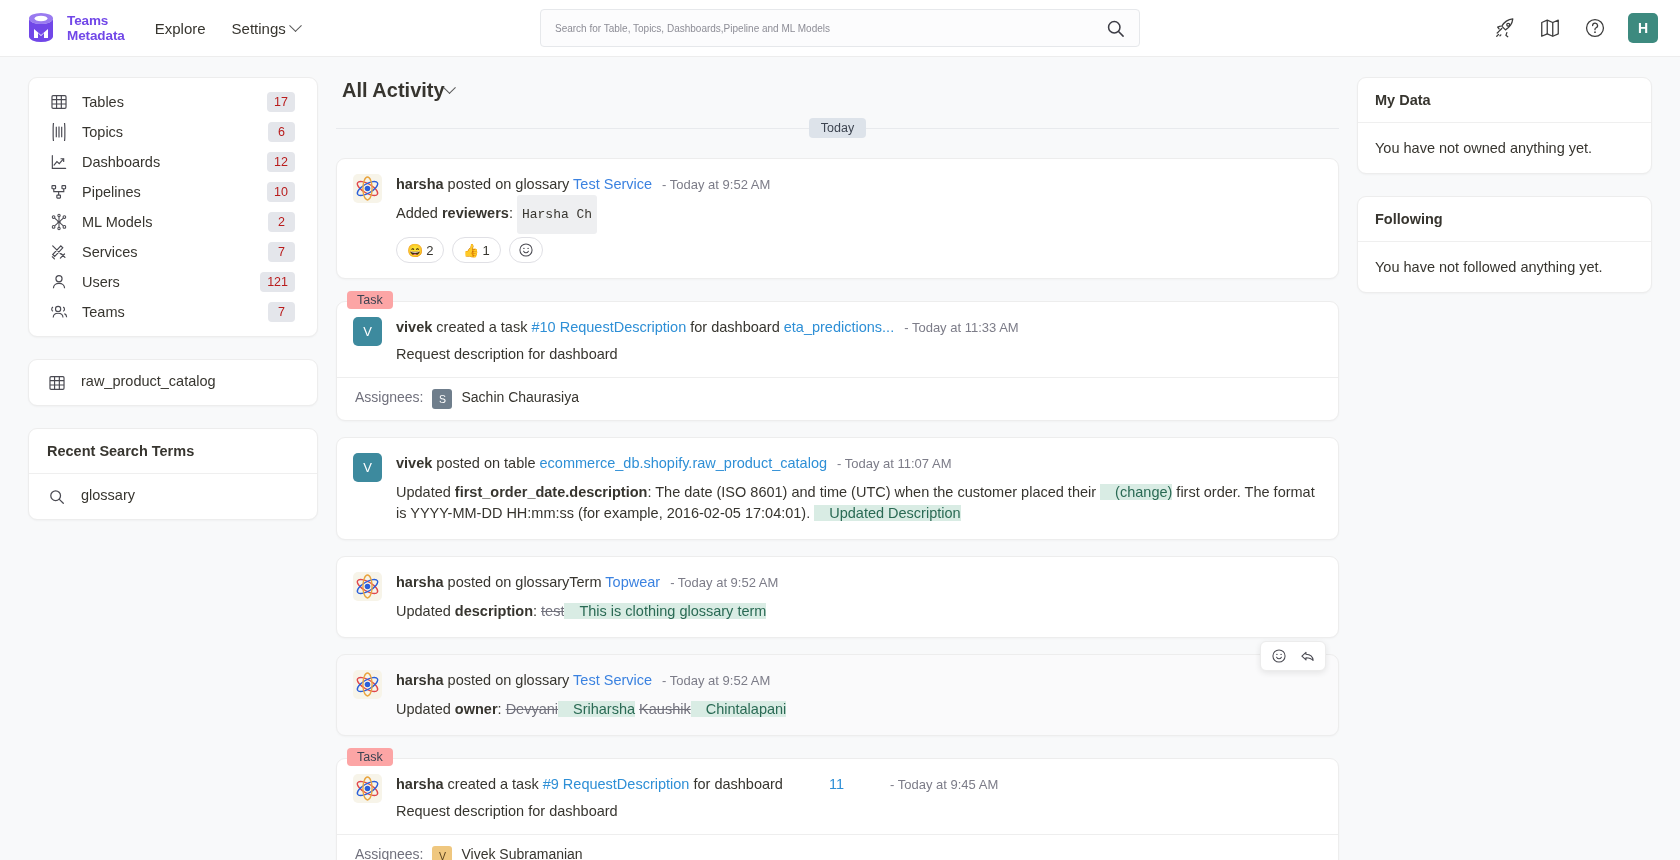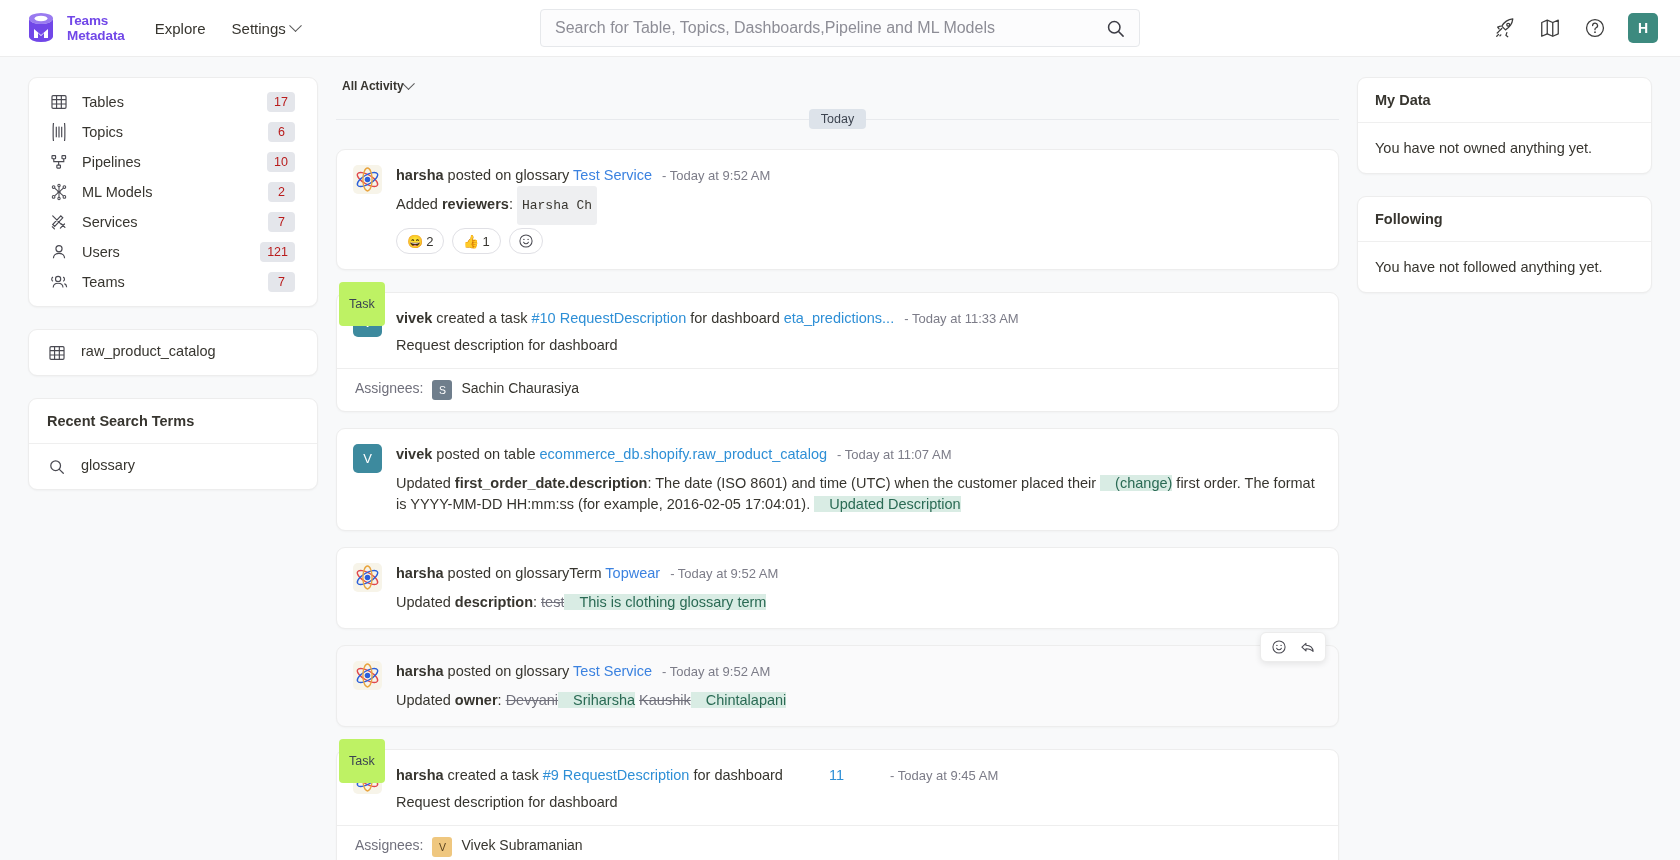--- a/index.html
+++ b/index.html
@@ -27,21 +27,21 @@
   .search-wrap {
     position: absolute; left: 50%; transform: translateX(-50%);
     width: 600px; height: 38px;
   }
   .search-box {
     width: 100%; height: 100%; border: 1px solid #e6e8eb; border-radius: 4px;
     background: #fcfcfd; display: flex; align-items: center; padding: 0 14px;
   }
   .search-box input {
     flex: 1; border: none; outline: none; background: transparent;
-    font-size: 16px; color: #37352f; font-family: inherit;
+    font-size: 10px; color: #37352f; font-family: inherit;
   }
   .search-box input::placeholder { color: #8d8d96; }
   .header-right { margin-left: auto; display: flex; align-items: center; gap: 22px; }
   .hicon { width: 23px; height: 23px; cursor: pointer; color: #3c3c3c; display:flex; align-items:center; justify-content:center;}
   .avatar-top {
     width: 30px; height: 30px; border-radius: 5px; background: #3d8a7f;
     color: #fff; font-size: 14px; font-weight: 600;
     display: flex; align-items: center; justify-content: center; cursor: pointer;
   }
   
@@ -70,41 +70,41 @@
     font-size: 14.5px; font-weight: bold; color: #37352f;
     padding: 14px 18px; border-bottom: 1px solid #efefef;
   }
   .panel-row {
     display: flex; align-items: flex-start; gap: 15px;
     padding: 13px 18px; font-size: 14.5px; color: #37352f; cursor: pointer;
   }
   .mb22 { margin-bottom: 22px; }
   
   .feed-filter {
-    display: flex; align-items: center; font-size: 12px;
+    display: flex; align-items: center; font-size: 20px;
     font-weight: 600; color: #37352f; cursor: pointer; padding: 2px 0 12px 6px;
   }
   .day-divider { position: relative; text-align: center; margin: 4px 0 20px 0; }
   .day-divider:before {
     content:''; position: absolute; left: 0; right: 0; top: 50%; height: 1px; background: #e8eaed;
   }
   .day-pill {
     position: relative; display: inline-block; background: #dde3ea;
     color: #3d4450; font-size: 12.5px; border-radius: 4px; padding: 3px 12px;
   }
   .feed-card {
     background: #fff; border: 1px solid #ededed; border-radius: 9px;
     margin-bottom: 16px; position: relative;
     box-shadow: 0 1px 2px rgba(20,20,40,.03);
   }
   .feed-card.task { margin-top: 22px; }
   .task-badge {
-    position: absolute; top: -11px; left: 2px;
-    background: #bef264; color: #3b4352; font-size: 12.5px;
-    border-radius: 4px; padding: 15px 10px;
+    position: absolute; top: -11px; left: 10px;
+    background: #fca5a5; color: #3b4352; font-size: 12.5px;
+    border-radius: 4px; padding: 2px 10px;
   }
   .feed-inner { padding: 15px 18px 15px 16px; display: flex; gap: 14px; }
   .av {
     width: 29px; height: 29px; border-radius: 5px; flex-shrink: 0;
     display: flex; align-items: center; justify-content: center;
     font-size: 13px; color: #fff; font-weight: 500; overflow: hidden;
   }
   .av.atom { background: #f7f4e9; }
   .av.teal { background: #3d8a9e; }
   .feed-body { flex: 1; min-width: 0; }
@@ -234,20 +234,31 @@
           <svg width="18" height="18" viewBox="0 0 20 20" fill="none" stroke="#4a4a52" stroke-width="1.3">
             <path d="M3.5 5.5a1.6 4 0 0 1 13 0v9a1.6 4 0 0 1-13 0z"></path>
             <path d="M7 4.2v11.6M10 4v12M13 4.2v11.6"></path>
           </svg>
         </span>
         <span class="ent-label">Topics</span>
         <span class="ent-count">6</span>
       </div>
       <div class="entity-row">
         <span class="ent-icon">
+          <svg width="18" height="18" viewBox="0 0 20 20" fill="none" stroke="#4a4a52" stroke-width="1.3" stroke-linecap="round">
+            <path d="M2.6 3v14h14.8"></path>
+            <path d="M4.5 13.5l3.2-4 2.6 2.3 4.4-5"></path>
+            <path d="M12.2 6.4h3v3"></path>
+          </svg>
+        </span>
+        <span class="ent-label">Dashboards</span>
+        <span class="ent-count">12</span>
+      </div>
+      <div class="entity-row">
+        <span class="ent-icon">
           <svg width="18" height="18" viewBox="0 0 20 20" fill="none" stroke="#4a4a52" stroke-width="1.3">
             <rect x="2.2" y="3" width="4" height="3.4" rx=".6"></rect>
             <rect x="13.3" y="3" width="4" height="3.4" rx=".6"></rect>
             <rect x="7.6" y="13.4" width="4" height="3.4" rx=".6"></rect>
             <path d="M4.2 6.4v3.2h11.1V6.4M9.6 9.6v3.8"></path>
           </svg>
         </span>
         <span class="ent-label">Pipelines</span>
         <span class="ent-count">10</span>
       </div>

